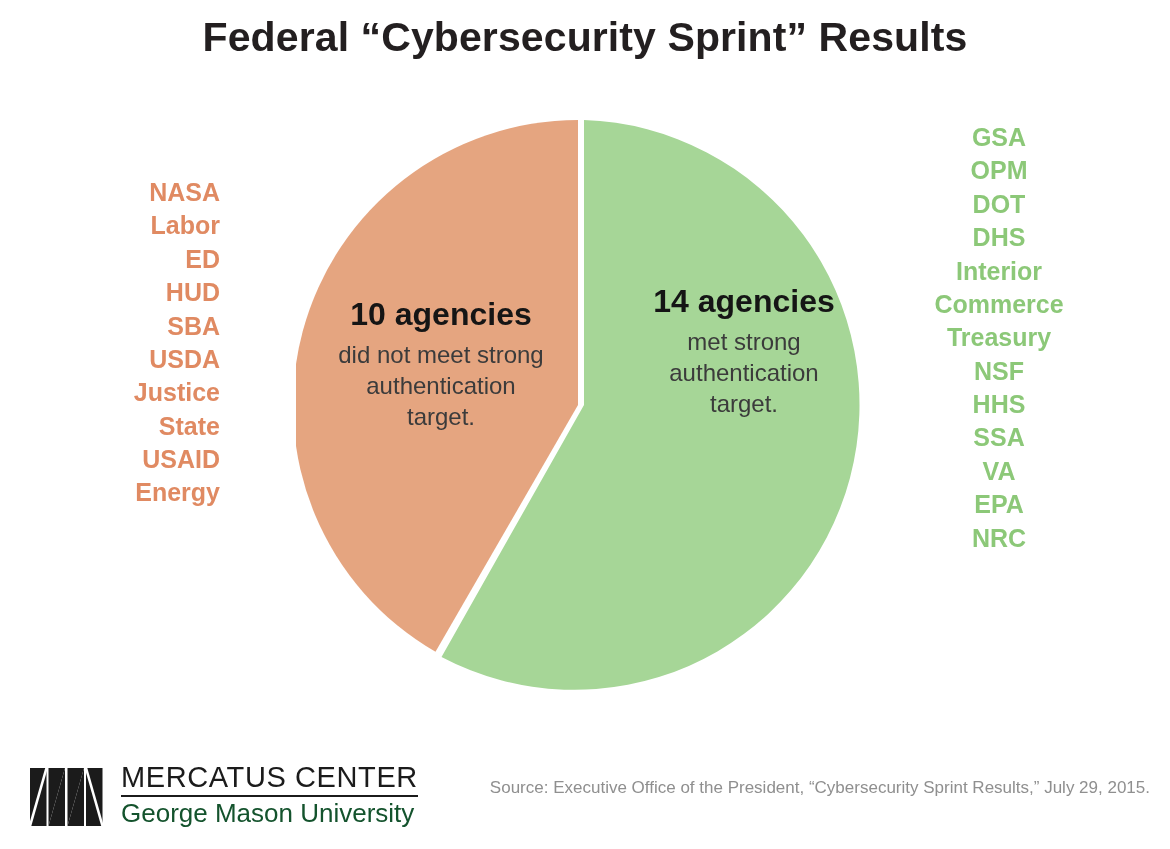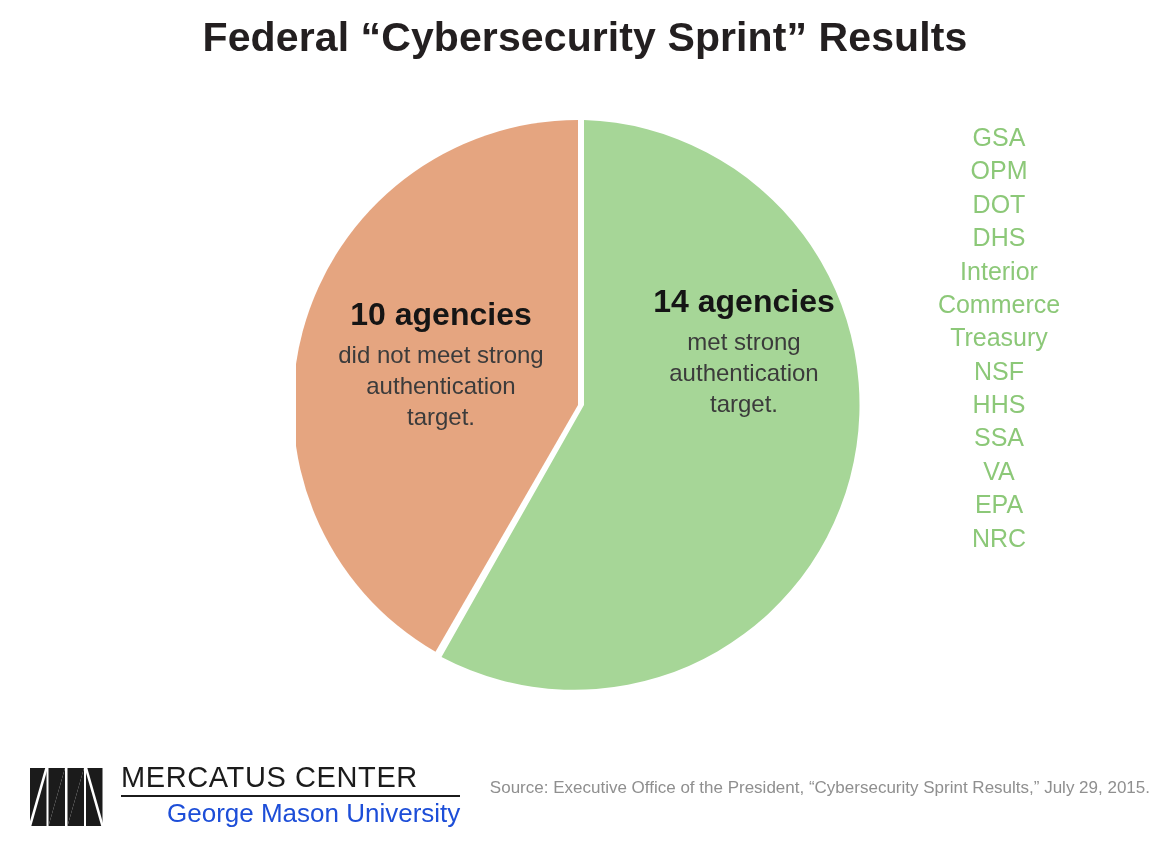--- a/index.html
+++ b/index.html
@@ -78,21 +78,21 @@
     left: 624px;
     top: 281px;
     width: 240px;
   }
 
   
   .agency-list {
     position: absolute;
     line-height: 1.335;
     font-size: 25px;
-    font-weight: 400;
+    font-weight: 700;
   }
   #list-failed {
     left: 26px;
     top: 176px;
     width: 194px;
     text-align: right;
     color: #e08a62;
   }
   #list-passed {
     left: 908px;
@@ -132,25 +132,24 @@
     white-space: nowrap;
   }
   #logo-rule {
     height: 2px;
     background: #1b1b1b;
     margin: 3px 0 3px 0;
     width: 100%;
   }
   #logo-secondary {
     font-size: 26px;
-    color: #1d4ed8;
+    color: #14532d;
     font-weight: 400;
     line-height: 1.04;
     white-space: nowrap;
-    margin-left: 46px;
   }
 
   #source-block {
     position: absolute;
     right: 20px;
     top: 776px;
     width: 700px;
     text-align: right;
     color: #8f8f8f;
     font-size: 17px;
@@ -184,20 +183,32 @@
     <span class="sub">target.</span>
   </div>
 
   <div class="slice-label" id="label-met">
     <span class="headline">14 agencies</span>
     <span class="sub">met strong</span>
     <span class="sub">authentication</span>
     <span class="sub">target.</span>
   </div>
 
+  <div class="agency-list" id="list-failed">
+      <span class="agency-item">NASA</span>
+      <span class="agency-item">Labor</span>
+      <span class="agency-item">ED</span>
+      <span class="agency-item">HUD</span>
+      <span class="agency-item">SBA</span>
+      <span class="agency-item">USDA</span>
+      <span class="agency-item">Justice</span>
+      <span class="agency-item">State</span>
+      <span class="agency-item">USAID</span>
+      <span class="agency-item">Energy</span>
+    </div>
   <div class="agency-list" id="list-passed">
       <span class="agency-item">GSA</span>
       <span class="agency-item">OPM</span>
       <span class="agency-item">DOT</span>
       <span class="agency-item">DHS</span>
       <span class="agency-item">Interior</span>
       <span class="agency-item">Commerce</span>
       <span class="agency-item">Treasury</span>
       <span class="agency-item">NSF</span>
       <span class="agency-item">HHS</span>

